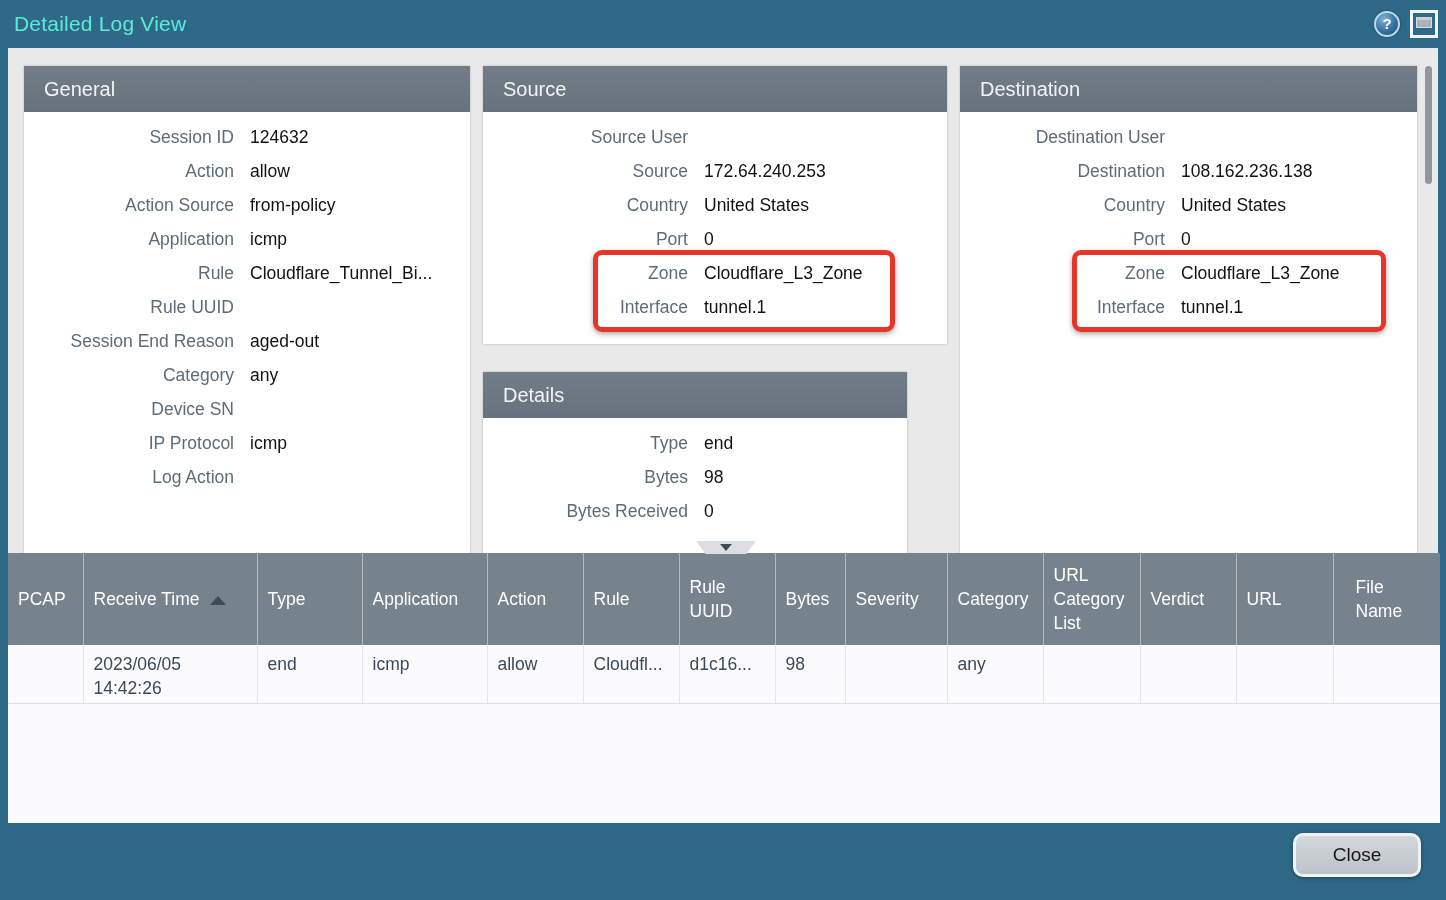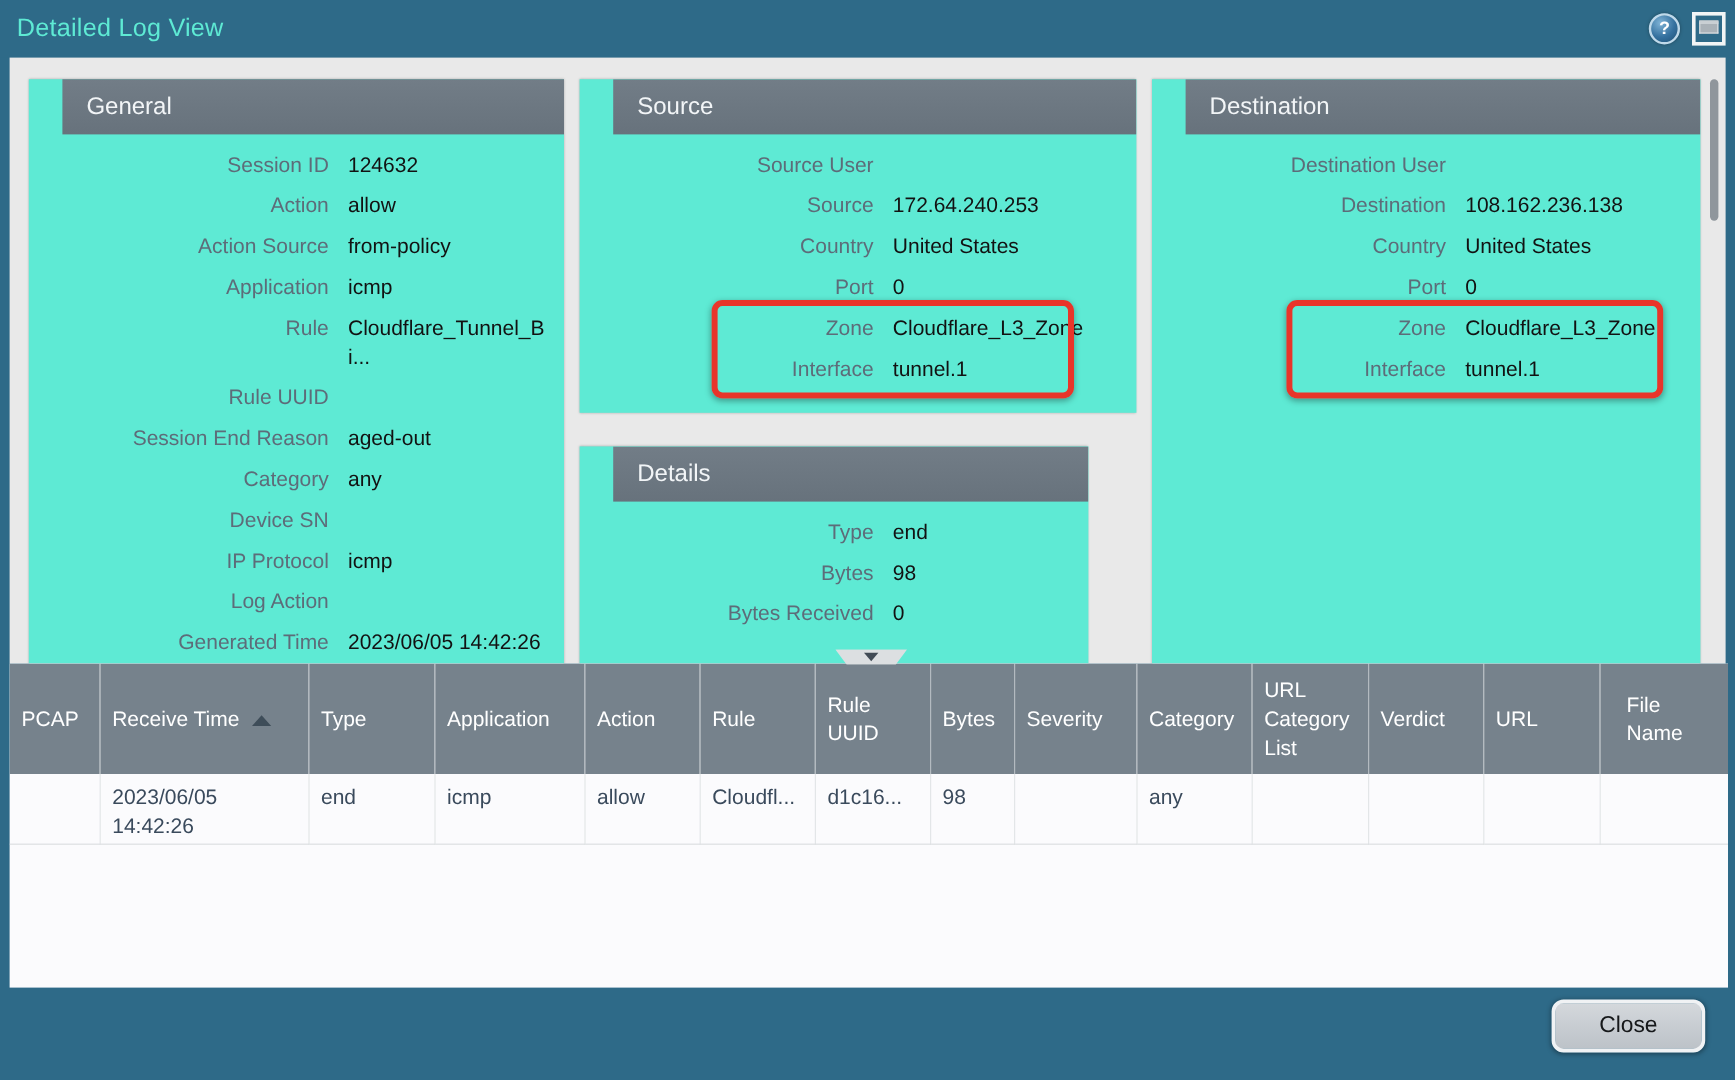--- a/index.html
+++ b/index.html
@@ -25,28 +25,28 @@
   }
   .max-icon .max-inner {
     position:absolute; left:3px; top:4px; width:16px; height:11px;
     background:#AAB2B8; border:1px solid #D8DDE0; border-top:3px solid #C9CFD3;
   }
   
   .content {
     position:absolute; left:8px; top:48px; width:1430px; height:505px;
     background:#E9E9E9; overflow:hidden;
   }
-  .panel { position:absolute; background:#5eead4; box-shadow:0 0 2px rgba(0,0,0,.25);padding-left:28px; }
+  .panel { position:absolute; background:#ffffff; box-shadow:0 0 2px rgba(0,0,0,.25); }
   .panel-header {
     height:46px; line-height:46px; padding-left:20px;
     background:linear-gradient(#727D87, #67727C);
     color:#F2F5F7; font-size:20px;
   }
   .panel-body { padding-top:8px; }
-  .field-row { display:flex; padding:5px 0;margin-left:12px; }
+  .field-row { display:flex; padding:5px 0; }
   .field-label { flex:0 0 205px; text-align:right; color:#5D6C79; font-size:17.5px; line-height:24px; }
   .panel-general .field-label { flex-basis:210px; }
   .field-value { flex:1; padding-left:16px; padding-right:10px; color:#121212; font-size:17.5px; line-height:24px; word-break:break-all; }
   .hl-box {
     position:absolute; border:5px solid #E8352A; border-radius:9px;
     box-shadow:0 2px 5px rgba(0,0,0,.35); pointer-events:none;
   }
   .panel-general { left:16px; top:18px; width:446px; height:620px; }
   .panel-source  { left:475px; top:18px; width:464px; height:278px; overflow:hidden; }
   .panel-details { left:475px; top:324px; width:424px; height:220px; overflow:hidden; }
@@ -154,24 +154,20 @@
         <div class="field-label">Device SN</div>
         <div class="field-value"></div>
       </div>
         <div class="field-row">
         <div class="field-label">IP Protocol</div>
         <div class="field-value">icmp</div>
       </div>
         <div class="field-row">
         <div class="field-label">Log Action</div>
         <div class="field-value"></div>
-      </div>
-        <div class="field-row">
-        <div class="field-label">Generated Time</div>
-        <div class="field-value">2023/06/05 14:42:26</div>
       </div>
       </div>
   </section>
 
   <section class="panel panel-source">
     <div class="panel-header">Source</div>
     <div class="panel-body">
 
     <div class="field-row">
         <div class="field-label">Source User</div>

